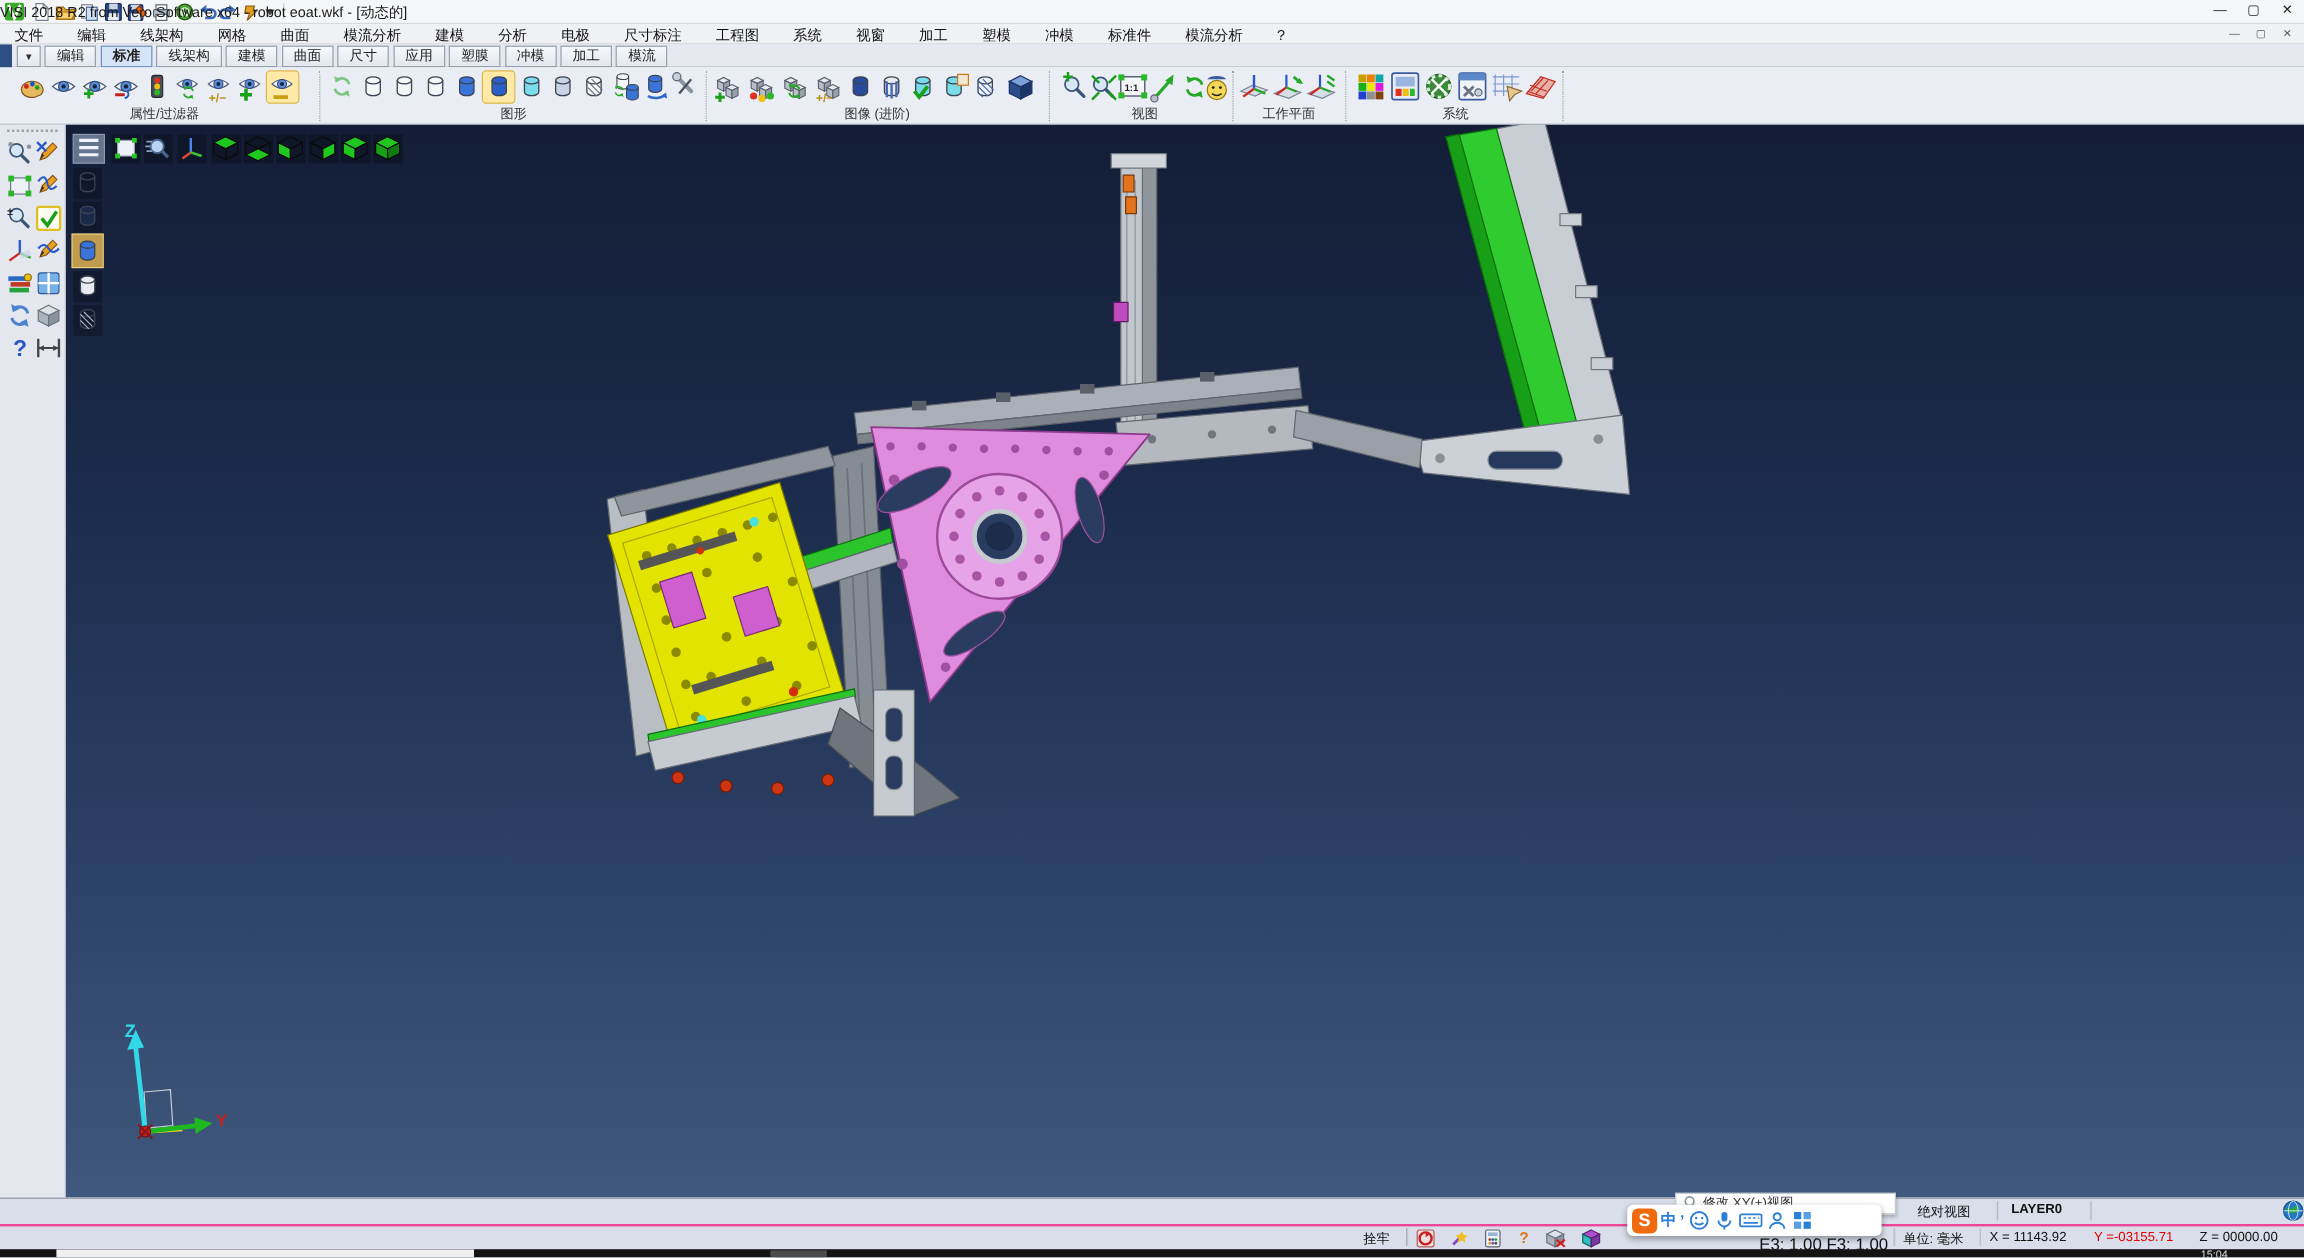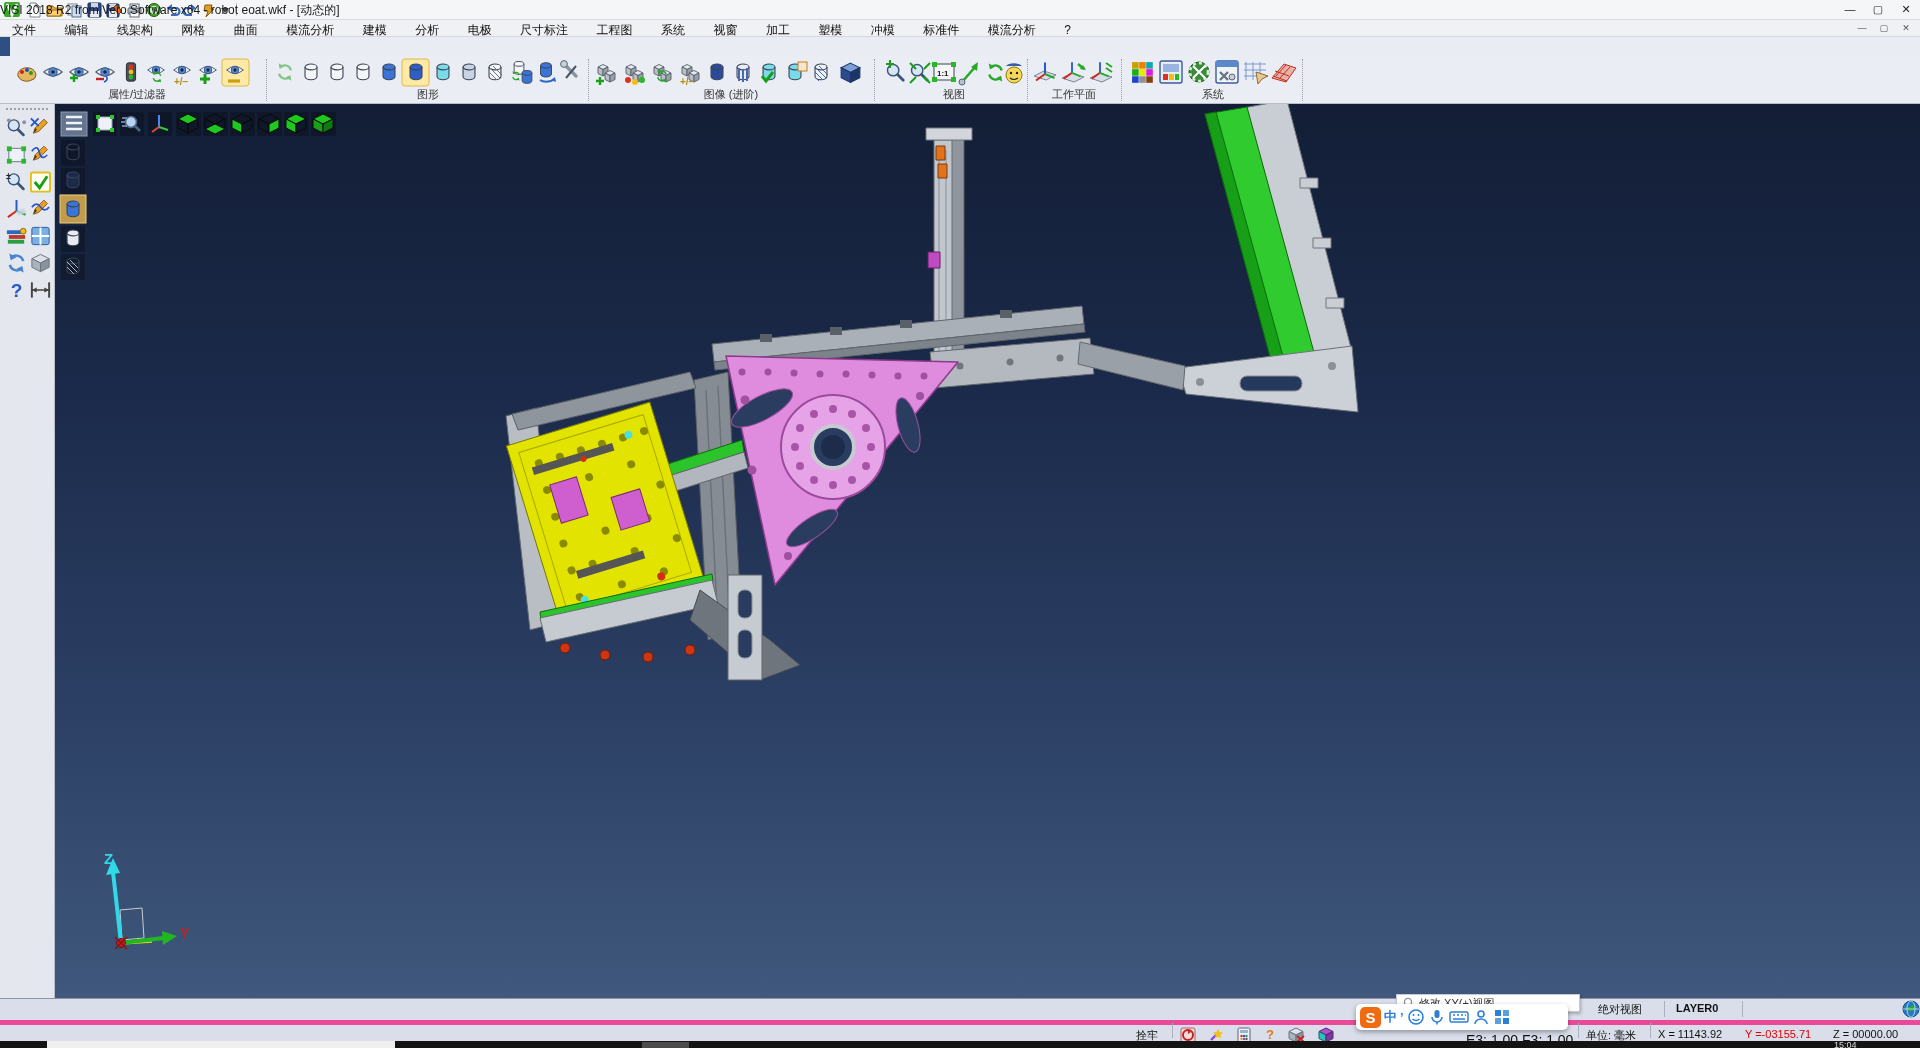--- a/index.html
+++ b/index.html
@@ -45,21 +45,21 @@
     background:linear-gradient(#131e36 0%, #1b2a4a 32%, #2c4065 68%, #40587d 100%); }
   #vp-svg { position:absolute; left:0; top:0; }
 
   
   #watermark { position:absolute; left:833px; top:399px; width:170px; height:48px; }
   #wm-title { position:absolute; left:48px; top:4px; font-size:21px; font-weight:bold; color:#ee8f1f; letter-spacing:3px; }
   #wm-sub { position:absolute; left:49px; top:31px; font-size:6.5px; color:#ee8f1f; letter-spacing:0.6px; }
 
   
   #status1 { position:absolute; left:0; top:998px; width:1920px; height:22px; background:#d9deea; border-top:1px solid #8f96a3; }
-  #status2 { position:absolute; left:0; top:1020px; width:1920px; height:21px; background:#d9deea; border-top:5px solid #ec4899; }
+  #status2 { position:absolute; left:0; top:1020px; width:1920px; height:21px; background:#d9deea; border-top:2px solid #ec4899; }
   .st { position:absolute; font-size:11px; color:#111; }
   .ssep { position:absolute; width:0; border-left:1px solid #aab0bd; }
   #tooltip { position:absolute; left:1396px; top:994px; width:184px; height:18px; background:#fff; border:1px solid #c4c8d0;
              box-shadow:1px 2px 3px rgba(0,0,0,.25); font-size:11px; line-height:16px; color:#333; z-index:40; }
   #ime { position:absolute; left:1356px; top:1004px; width:212px; height:26px; background:#fff; border-radius:5px;
          box-shadow:0 2px 5px rgba(0,0,0,.35); z-index:50; display:flex; align-items:center; padding:0 4px; gap:3px; }
   #ime-logo { width:21px; height:21px; background:#f06a10; border-radius:5px; color:#fff; font-weight:bold; font-size:15px;
               text-align:center; line-height:21px; }
   .ime-txt { color:#2b7fd6; font-size:13px; font-weight:bold; }
 
@@ -217,20 +217,34 @@
     <span class="menu-item">塑模</span>
     <span class="menu-item">冲模</span>
     <span class="menu-item">标准件</span>
     <span class="menu-item">模流分析</span>
     <span class="menu-item">?</span>
     <span class="mdi-ctrl" style="left:1852px">—</span>
     <span class="mdi-ctrl" style="left:1874px">▢</span>
     <span class="mdi-ctrl" style="left:1896px">✕</span>
   </div>
 
+  <div id="tabrow">
+    <span id="tab-drop">▼</span>
+    <span class="tab">编辑</span>
+    <span class="tab active">标准</span>
+    <span class="tab">线架构</span>
+    <span class="tab">建模</span>
+    <span class="tab">曲面</span>
+    <span class="tab">尺寸</span>
+    <span class="tab">应用</span>
+    <span class="tab">塑膜</span>
+    <span class="tab">冲模</span>
+    <span class="tab">加工</span>
+    <span class="tab">模流</span>
+  </div>
   <div id="dock-strip"></div>
 
   <div id="ribbon">
 
     <div class="rgroup" style="left:12px;width:250px">
       <svg class="ricons" width="250" height="30">
         <g>
           <path d="M6 18 a9 7 0 1 1 16 3 l-5 2 a9 7 0 0 1 -11 -5" fill="#e8b860" stroke="#7a5a20"></path>
           <circle cx="10" cy="14" r="2" fill="#d02020"></circle>
             <circle cx="15" cy="12" r="2" fill="#2050c0"></circle>

